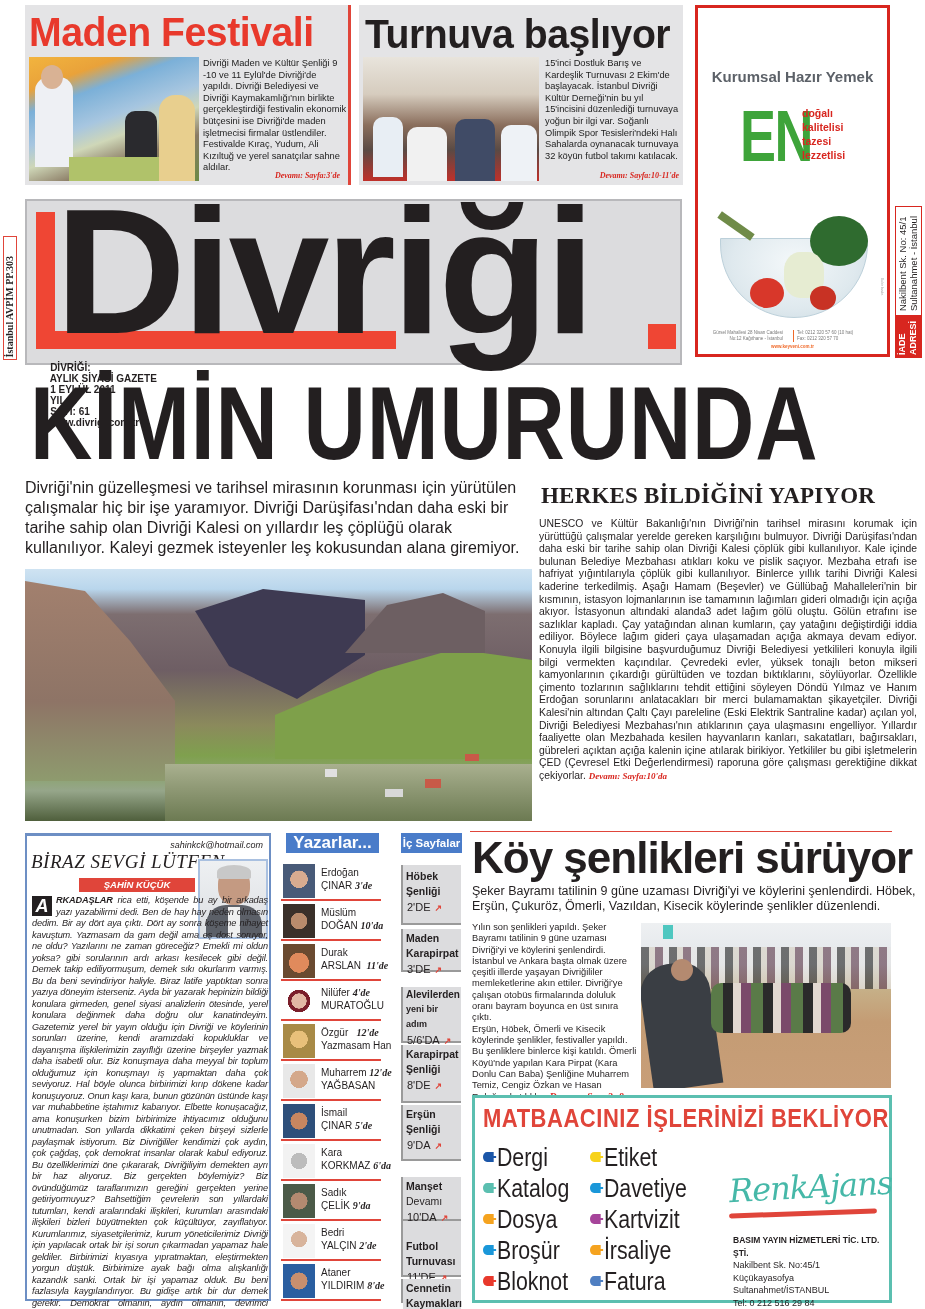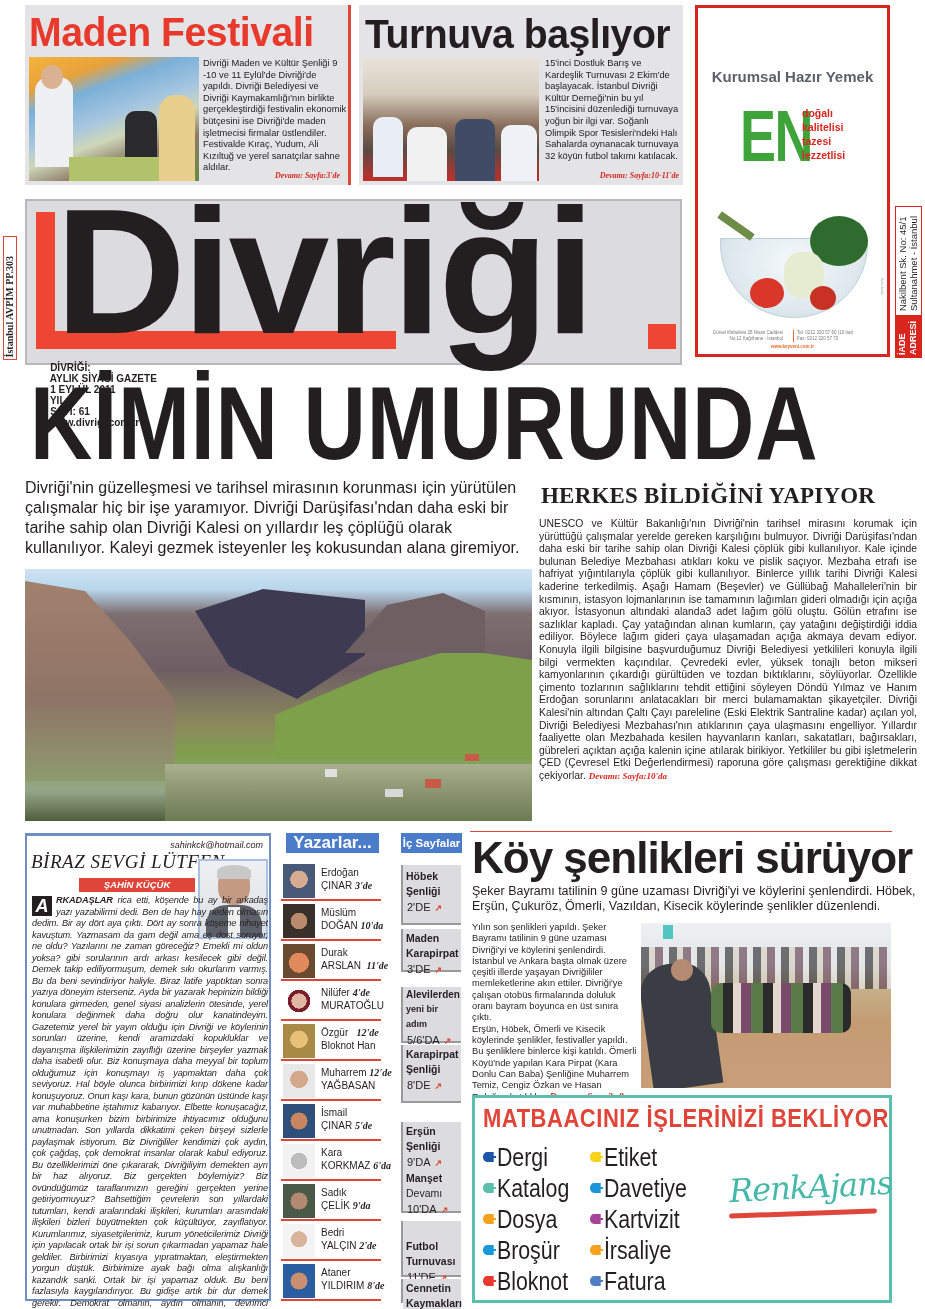--- a/index.html
+++ b/index.html
@@ -209,21 +209,21 @@
   <div class="writer" style="top:110px;">
     <div class="face" style="background:radial-gradient(circle at 50% 55%,#e08a5c 40%,#6a4a30 41%);"></div>
     <div class="nm"><span>Durak</span><br><span>ARSLAN</span> &nbsp;<span class="pg">11'de</span></div>
   </div>
   <div class="writer" style="top:150px;">
     <div class="face" style="background:radial-gradient(circle at 50% 50%,#e2b8a4 32%,#7a1e2a 33%,#7a1e2a 48%,#fff 49%);"></div>
     <div class="nm"><span>Nilüfer</span> <span class="pg">4'de</span><br><span>MURATOĞLU</span></div>
   </div>
   <div class="writer" style="top:190px;">
     <div class="face" style="background:radial-gradient(circle at 50% 45%,#e8c07a 35%,#a88a46 36%);"></div>
-    <div class="nm"><span>Özgür</span> &nbsp;&nbsp;<span class="pg">12'de</span><br><span>Bloknot Han</span></div>
+    <div class="nm"><span>Özgür</span> &nbsp;&nbsp;<span class="pg">12'de</span><br><span>Yazmasam Han</span></div>
   </div>
   <div class="writer" style="top:230px;">
     <div class="face" style="background:radial-gradient(circle at 50% 45%,#d4a88a 35%,#e8e8e8 36%);"></div>
     <div class="nm"><span>Muharrem</span> <span class="pg">12'de</span><br><span>YAĞBASAN</span></div>
   </div>
   <div class="writer" style="top:270px;">
     <div class="face" style="background:radial-gradient(circle at 50% 50%,#c88660 36%,#2e4f7a 37%);"></div>
     <div class="nm"><span>İsmail</span><br><span>ÇINAR</span> <span class="pg">5'de</span></div>
   </div>
   <div class="writer" style="top:310px;">
@@ -259,26 +259,26 @@
   <div class="inner-item" style="top:154px;height:56px;">
     <div class="t" style="padding-top:0;font-size:10px;">Alevilerden</div>
     <div class="t" style="font-size:9px;">yeni bir adım</div>
     <div class="p"><span>5/6'DA</span><span class="arr">↗</span></div>
   </div>
   <div class="inner-item" style="top:212px;height:58px;">
     <div class="t" style="padding-top:2px;">Karapirpat</div>
     <div class="t">Şenliği</div>
     <div class="p"><span>8'DE</span><span class="arr">↗</span></div>
   </div>
-  <div class="inner-item" style="top:272px;height:56px;margin-top:17px;">
+  <div class="inner-item" style="top:272px;height:56px;">
     <div class="t" style="padding-top:2px;">Erşün</div>
     <div class="t">Şenliği</div>
     <div class="p"><span>9'DA</span><span class="arr">↗</span></div>
   </div>
-  <div class="inner-item" style="top:336px;height:44px;">
+  <div class="inner-item" style="top:344px;height:44px;">
     <div class="t" style="padding-top:2px;">Manşet</div>
     <div class="t" style="font-weight:normal;">Devamı</div>
     <div class="p"><span>10'DA</span><span class="arr">↗</span></div>
   </div>
   <div class="inner-item" style="top:388px;height:56px;">
     <div class="t" style="padding-top:18px;">Futbol</div>
     <div class="t">Turnuvası</div>
     <div class="p"><span>11'DE</span><span class="arr">↗</span></div>
   </div>
   <div class="inner-item" style="top:446px;height:24px;overflow:visible;border-bottom:none;">
@@ -313,13 +313,20 @@
   <div class="print-item" style="left:8px;top:168px;"><span class="dot" style="background:#e8392c"></span><span>Bloknot</span></div>
 
   <div class="print-item" style="left:115px;top:44px;"><span class="dot" style="background:#f7d21a"></span><span>Etiket</span></div>
   <div class="print-item" style="left:115px;top:75px;"><span class="dot" style="background:#1a97d9"></span><span>Davetiye</span></div>
   <div class="print-item" style="left:115px;top:106px;"><span class="dot" style="background:#a6449a"></span><span>Kartvizit</span></div>
   <div class="print-item" style="left:115px;top:137px;"><span class="dot" style="background:#f5a31f"></span><span>İrsaliye</span></div>
   <div class="print-item" style="left:115px;top:168px;"><span class="dot" style="background:#4f7fc2"></span><span>Fatura</span></div>
 
   <div class="renk" style="position:absolute;left:254px;top:70px;">RenkAjans</div>
   <div class="renk-underline" style="position:absolute;left:254px;top:113px;width:148px;"></div>
+  <div class="info" style="position:absolute;left:258px;top:136px;">
+    <div style="font-weight:bold;font-size:8.5px;">BASIM YAYIN HİZMETLERİ TİC. LTD. ŞTİ.</div>
+    <div>Nakilbent Sk. No:45/1</div>
+    <div>Küçükayasofya</div>
+    <div>Sultanahmet/İSTANBUL</div>
+    <div>Tel: 0 212 516 29 84</div>
+  </div>
 </div>
 
 </body></html>

